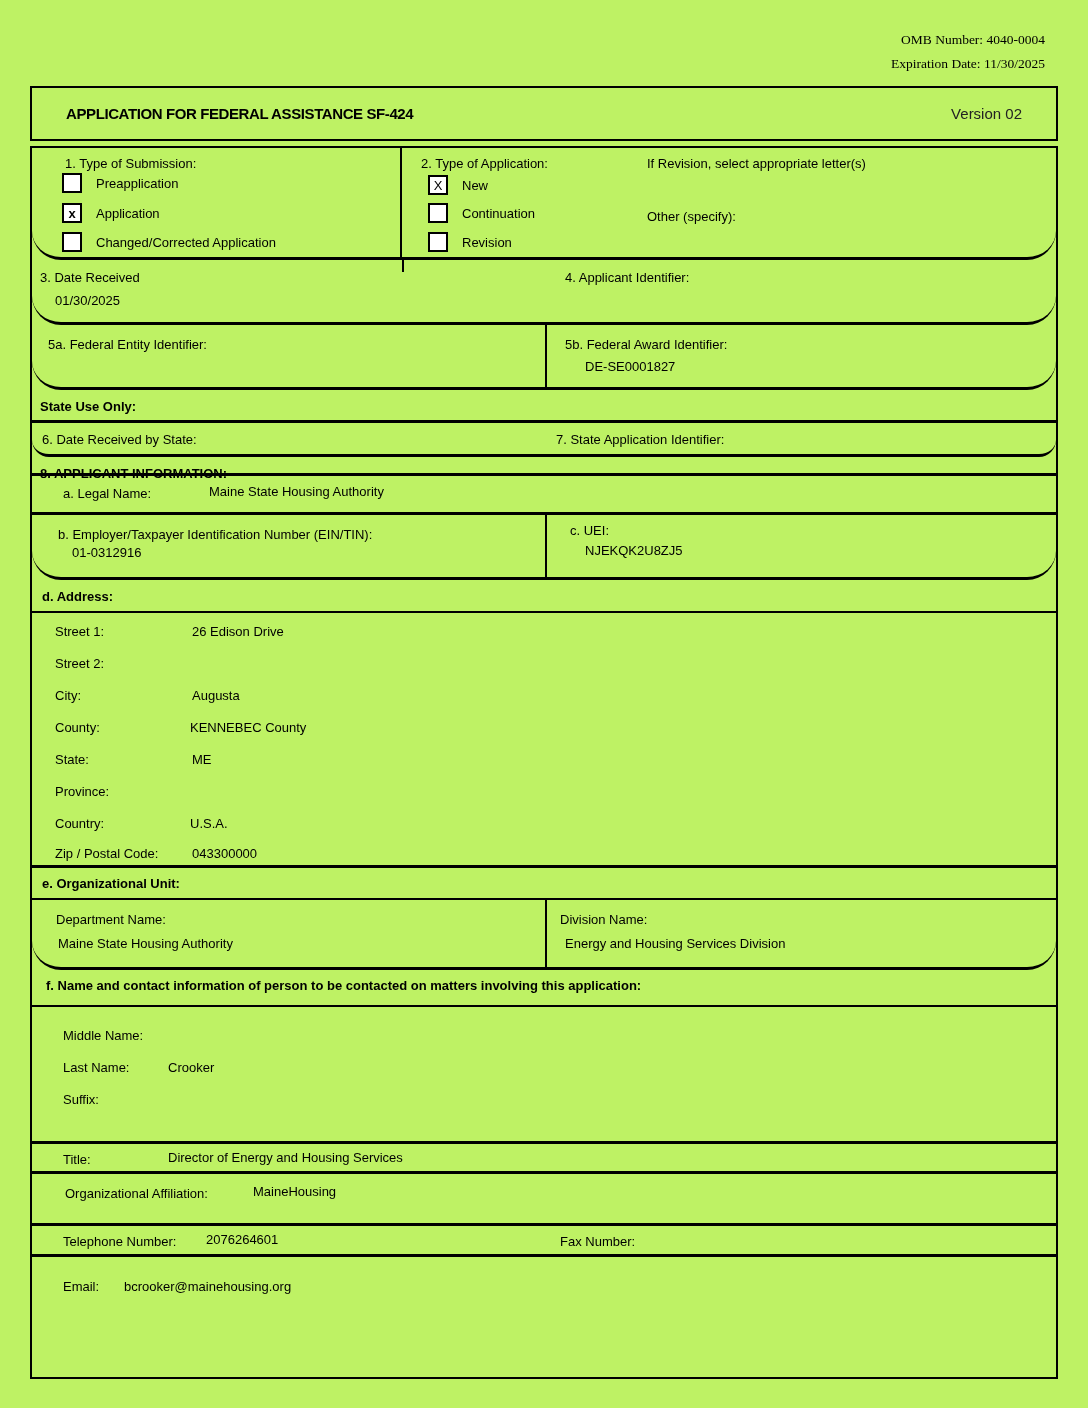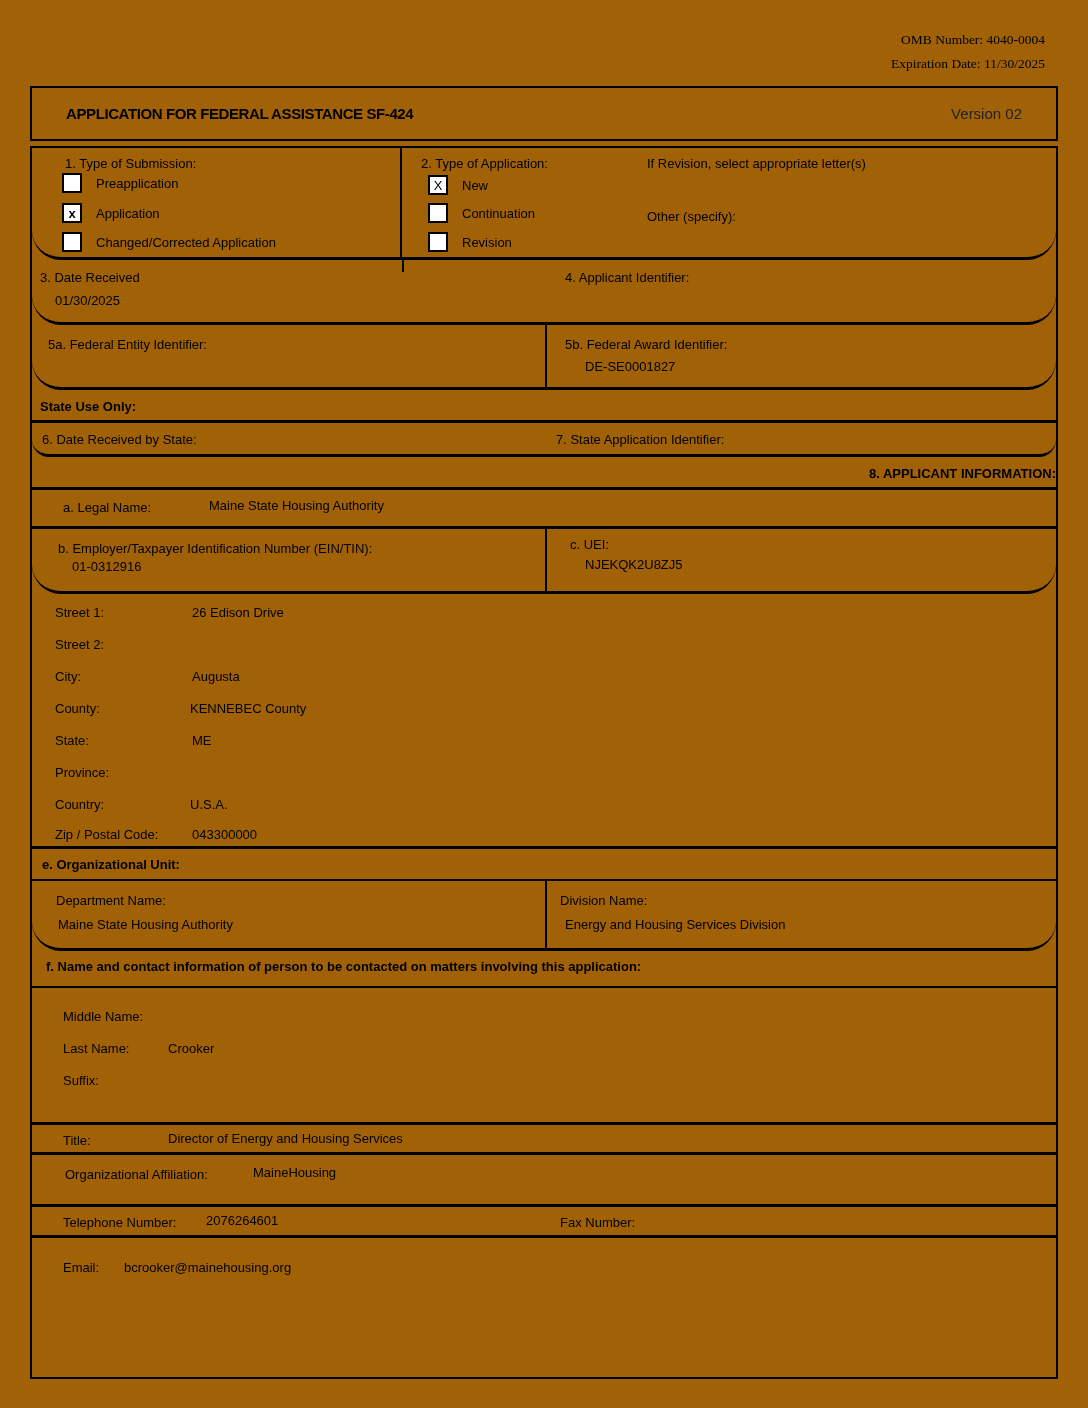--- a/index.html
+++ b/index.html
@@ -1,18 +1,18 @@
 <!DOCTYPE html>
 <html><head>
 <meta charset="utf-8">
 <style>
   * { margin:0; padding:0; box-sizing:border-box; }
   html,body { background:#fff; }
   .page {
-    position:relative; width:1088px; height:1408px; background:#a16207;
+    position:relative; width:1088px; height:1408px; background:#bef264;
     font-family:"Liberation Sans","DejaVu Sans",sans-serif; color:#000; font-size:13px;
   }
   
   .omb-block { position:absolute; top:28px; right:43px; text-align:right;
     font-family:"Liberation Serif","DejaVu Serif",serif; font-size:13.5px; line-height:24px; }
   
   .header-box { position:absolute; left:30px; top:86px; width:1028px; height:55px;
     border:2px solid #000; display:flex; align-items:center; justify-content:space-between;
     padding:0 34px; }
   .form-title { font-weight:bold; font-size:15px; letter-spacing:-0.4px; }
@@ -25,21 +25,21 @@
   .b3 { border-bottom:3px solid #000; }
   .split { display:flex;border-radius:29px; }
   .cell { position:relative; height:100%; }
   .vline { border-right:2px solid #000; }
   
   .row-type { height:112px; }
   .row-34 { height:65px; }
   .row-5 { height:65px; }
   .row-state { height:33px; }
   .row-67 { height:34px; }
-  .row-8head { height:33px;text-align:right; }
+  .row-8head { height:19px; }
   .row-legal { height:39px; }
   .row-bc { height:65px; }
   .row-dhead { height:33px; }
   .row-addr { height:255px; padding-top:2px; }
   .row-ehead { height:32px; }
   .row-dept { height:70px; }
   .row-fhead { height:37px; }
   .row-names { height:137px; padding-top:12px; }
   .row-title { height:30px; }
   .row-orgaff { height:52px; }
@@ -161,20 +161,23 @@
       <div class="cell vline" style="flex:0 0 515px;">
         <div class="abs" style="left:26px; top:12px;">b.  Employer/Taxpayer Identification Number (EIN/TIN):</div>
         <div class="abs" style="left:40px; top:30px;">01-0312916</div>
       </div>
       <div class="cell" style="flex:1;">
         <div class="abs" style="left:23px; top:8px;">c.  UEI:</div>
         <div class="abs" style="left:38px; top:28px;">NJEKQK2U8ZJ5</div>
       </div>
     </div>
 
+    <div class="row row-dhead b2">
+      <div class="secthead pad10">d. Address:</div>
+    </div>
 
     <div class="row row-addr b3">
       <div class="fieldline">
         <span class="flabel">Street 1:</span>
         <span class="abs" style="left:160px;">26 Edison Drive</span>
       </div>
       <div class="fieldline">
         <span class="flabel">Street 2:</span>
         <span class="abs" style="left:160px;"></span>
       </div>

